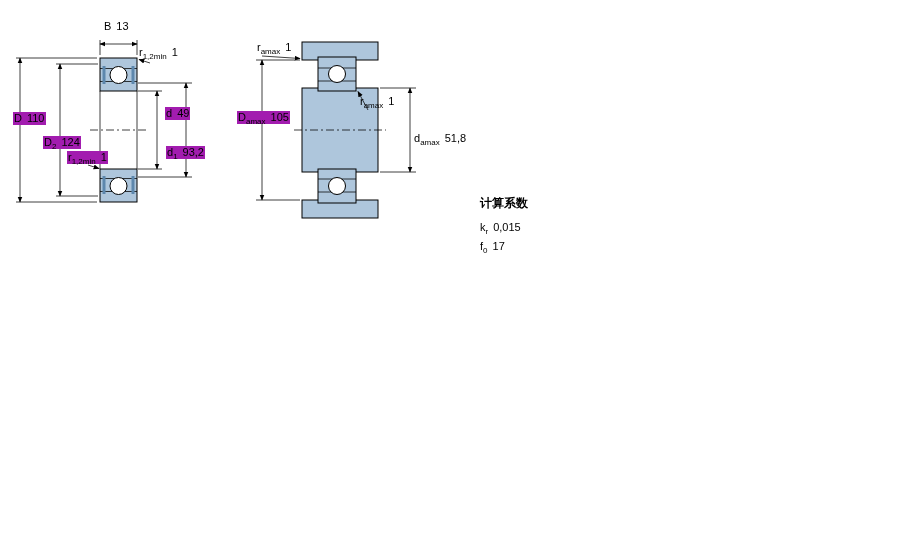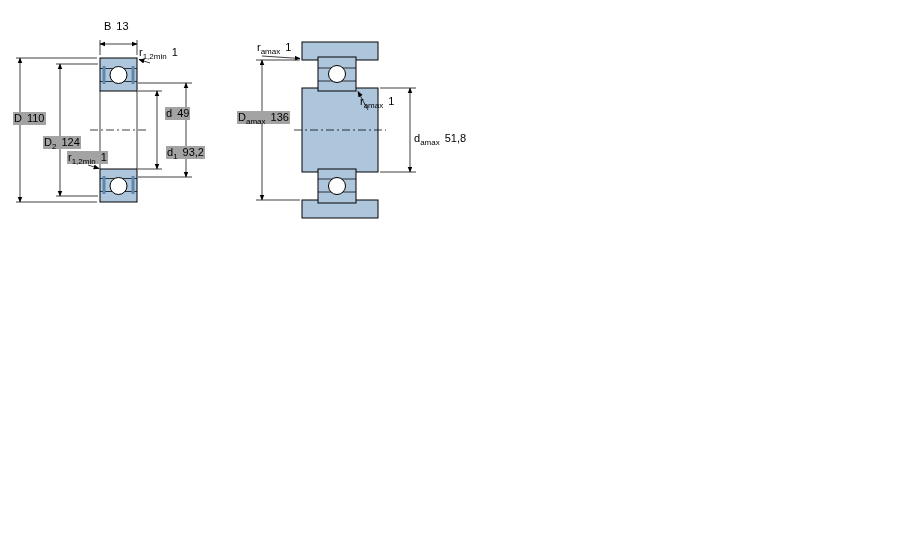--- a/index.html
+++ b/index.html
@@ -2,21 +2,21 @@
 <html><head>
 <meta charset="utf-8">
 <style>
   html, body { margin: 0; padding: 0; background: #ffffff; }
   body { font-family: "Liberation Sans", "DejaVu Sans", sans-serif; color: #000; }
   .canvas { position: relative; width: 900px; height: 560px; background: #fff; overflow: hidden; }
   .canvas > svg { position: absolute; left: 0; top: 0; }
   .lbl { position: absolute; font-size: 11px; line-height: 13px; white-space: nowrap; color: #000; }
   .lbl sub, .lblrow sub { font-size: 8px; line-height: 0; }
   .lbl .val, .lblrow .val { margin-left: 5px; }
-  .lbl.bg { background: #a3a3a3; padding: 0 1px; }
+  .lbl.bg { background: #a21caf; padding: 0 1px; }
   .calc { position: absolute; }
   .calc-t { font-size: 12px; font-weight: bold; margin-bottom: 9px; white-space: nowrap; }
   .lblrow { font-size: 11px; line-height: 13px; margin-bottom: 6px; white-space: nowrap; }
 </style>
 </head>
 <body>
 
 <div class="canvas">
 
   <svg width="900" height="560" viewBox="0 0 900 560">
@@ -123,23 +123,32 @@
     <span>d</span><sub></sub><span class="val">49</span>
   </span>
   <span class="lbl bg" style="left:166px;top:146px">
     <span>d</span><sub>1</sub><span class="val">93,2</span>
   </span>
 
   <span class="lbl" style="left:257px;top:41px">
     <span>r</span><sub>amax</sub><span class="val">1</span>
   </span>
   <span class="lbl bg" style="left:237px;top:111px">
-    <span>D</span><sub>amax</sub><span class="val">136</span>
+    <span>D</span><sub>amax</sub><span class="val">105</span>
   </span>
   <span class="lbl" style="left:360px;top:95px">
     <span>r</span><sub>amax</sub><span class="val">1</span>
   </span>
   <span class="lbl" style="left:414px;top:132px">
     <span>d</span><sub>amax</sub><span class="val">51,8</span>
   </span>
 
+  <div class="calc" style="left:480px;top:195px">
+    <div class="calc-t">计算系数</div>
+    <div class="lblrow">
+      <span>k</span><sub>r</sub><span class="val">0,015</span>
+    </div>
+    <div class="lblrow">
+      <span>f</span><sub>0</sub><span class="val">17</span>
+    </div>
+  </div>
 
 </div>
 
 </body></html>

